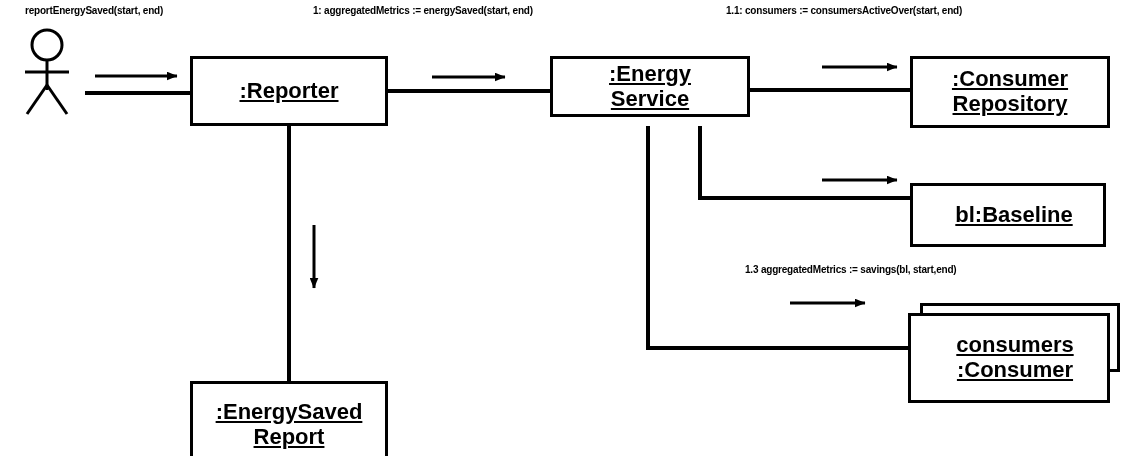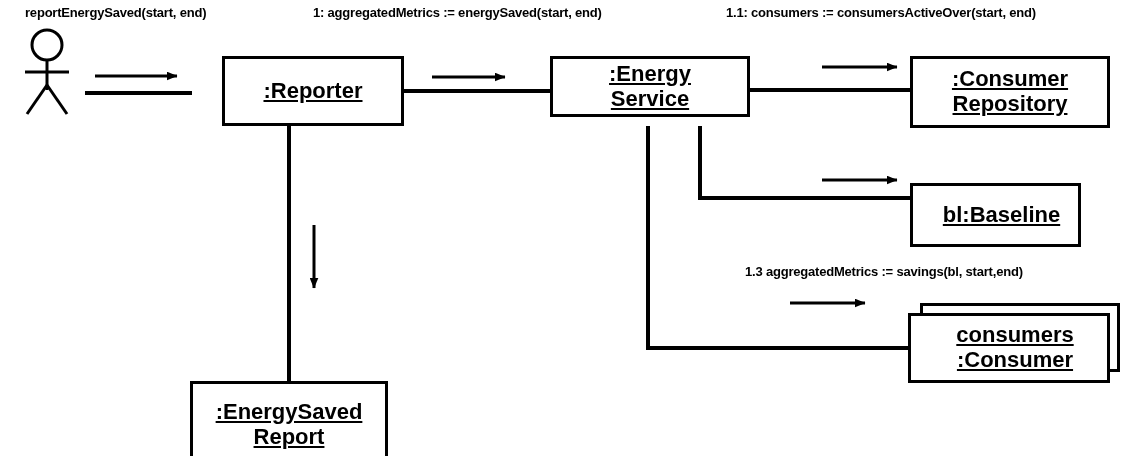--- a/index.html
+++ b/index.html
@@ -18,21 +18,21 @@
   #diagram-svg {
     position: absolute;
     left: 0;
     top: 0;
     width: 1146px;
     height: 456px;
   }
   .msg-label {
     position: absolute;
     font-family: "Liberation Sans", sans-serif;
-    font-size: 13px;
+    font-size: 10px;
     font-weight: bold;
     color: #000000;
     white-space: nowrap;
     letter-spacing: -0.2px;
   }
   .obj-box {
     position: absolute;
     box-sizing: border-box;
     border: 3px solid #000000;
     background: #ffffff;
@@ -100,40 +100,40 @@
     <line x1="289" y1="124" x2="289" y2="383" stroke="#000000" stroke-width="4"></line>
 
     <line x1="314" y1="225" x2="314" y2="288" stroke="#000000" stroke-width="3" marker-end="url(#arrowhead)"></line>
   </svg>
 
   <div class="msg-label" style="left:25px; top:5px;">reportEnergySaved(start, end)</div>
   <div class="msg-label" style="left:313px; top:5px;">1: aggregatedMetrics := energySaved(start, end)</div>
   <div class="msg-label" style="left:726px; top:5px;">1.1: consumers := consumersActiveOver(start, end)</div>
   <div class="msg-label" style="left:745px; top:264px;">1.3 aggregatedMetrics := savings(bl, start,end)</div>
 
-  <div class="obj-box" style="left:190px; top:56px; width:182px; height:70px;margin-left:32px;">
+  <div class="obj-box" style="left:190px; top:56px; width:198px; height:70px;">
     <span class="obj-name">:Reporter</span>
   </div>
 
   <div class="obj-box" style="left:550px; top:56px; width:200px; height:61px;">
     <span class="obj-name">:Energy
 Service</span>
   </div>
 
   <div class="obj-box" style="left:910px; top:56px; width:200px; height:72px;">
     <span class="obj-name">:Consumer
 Repository</span>
   </div>
 
-  <div class="obj-box" style="left:910px; top:183px; width:171px; height:64px;padding-left:12px;">
+  <div class="obj-box" style="left:910px; top:183px; width:196px; height:64px;padding-left:12px;">
     <span class="obj-name">bl:Baseline</span>
   </div>
 
   <div class="obj-box-back" style="left:920px; top:303px; width:200px; height:69px;"></div>
-  <div class="obj-box" style="left:908px; top:313px; width:202px; height:70px;padding-left:12px;">
+  <div class="obj-box" style="left:908px; top:313px; width:202px; height:90px;padding-left:12px;">
     <span class="obj-name">consumers
 :Consumer</span>
   </div>
 
   <div class="obj-box" style="left:190px; top:381px; width:198px; height:88px;">
     <span class="obj-name">:EnergySaved
 Report</span>
   </div>
 
 </div>

